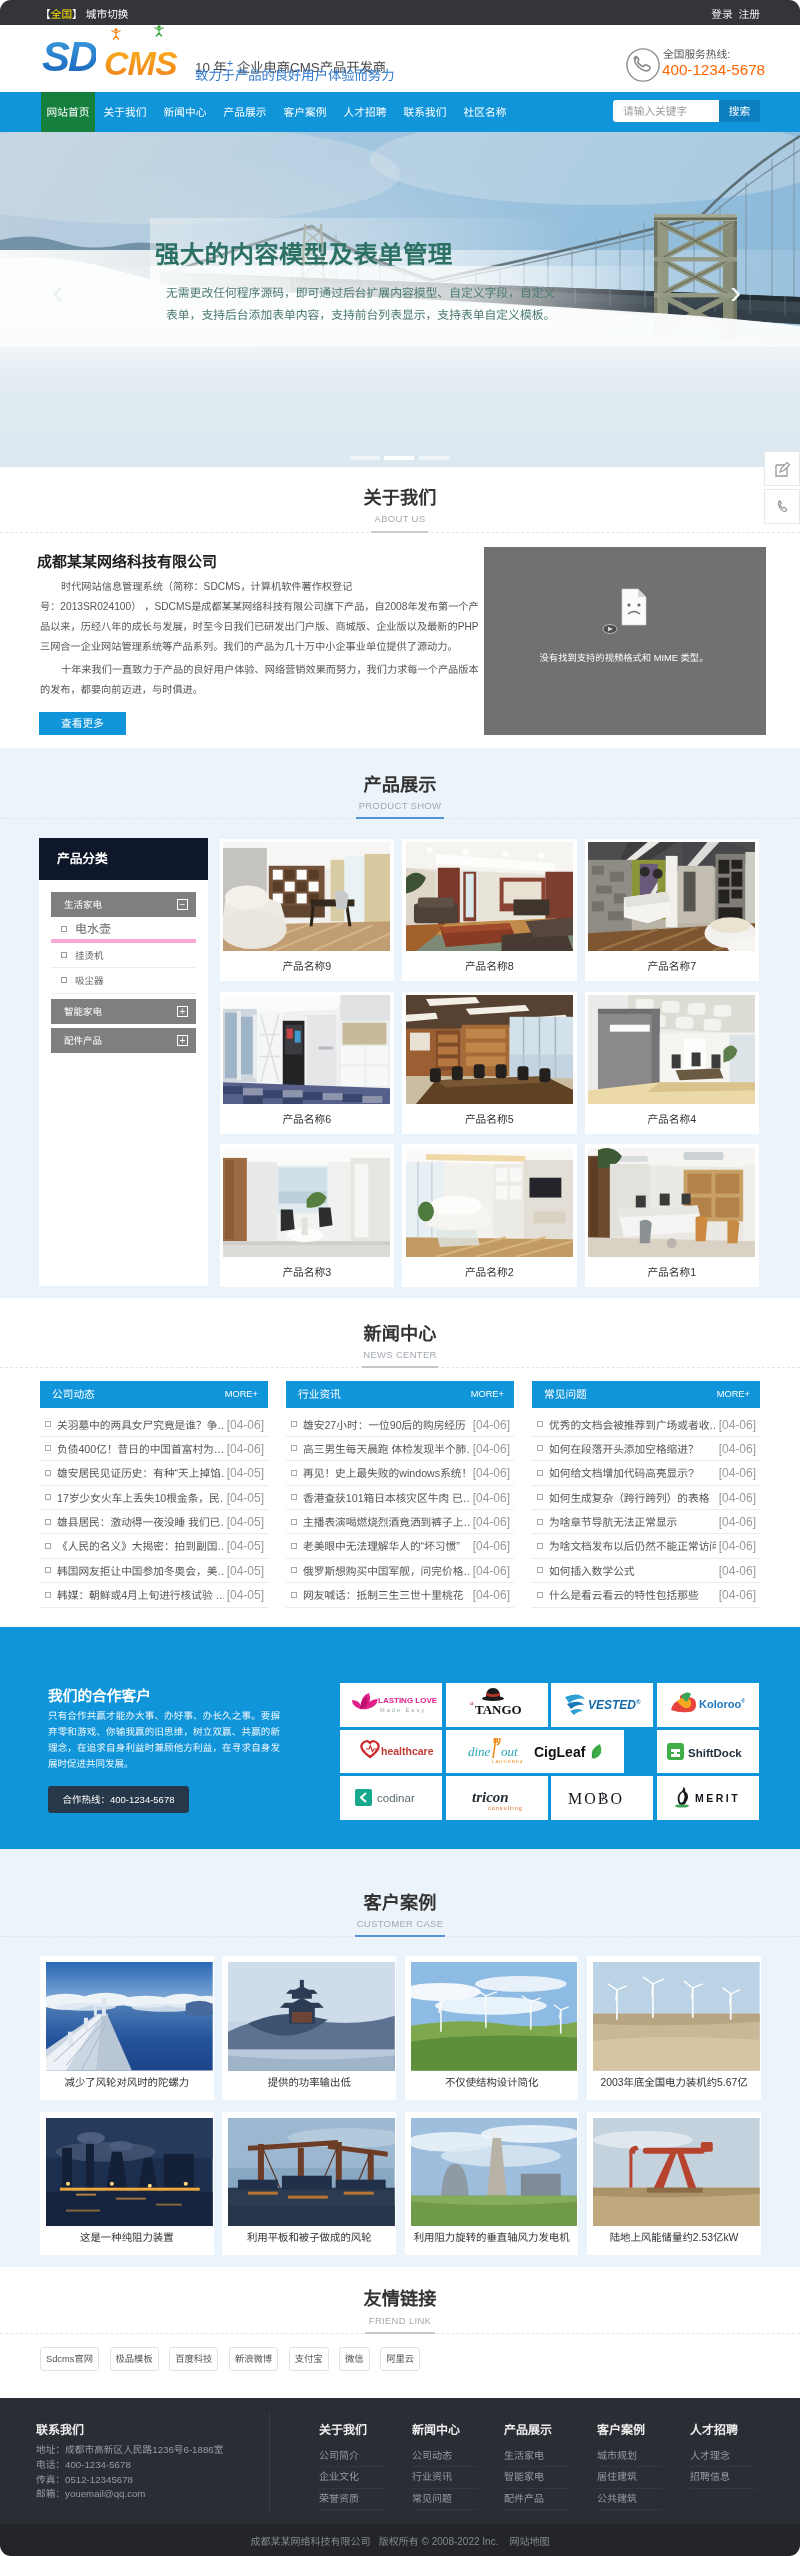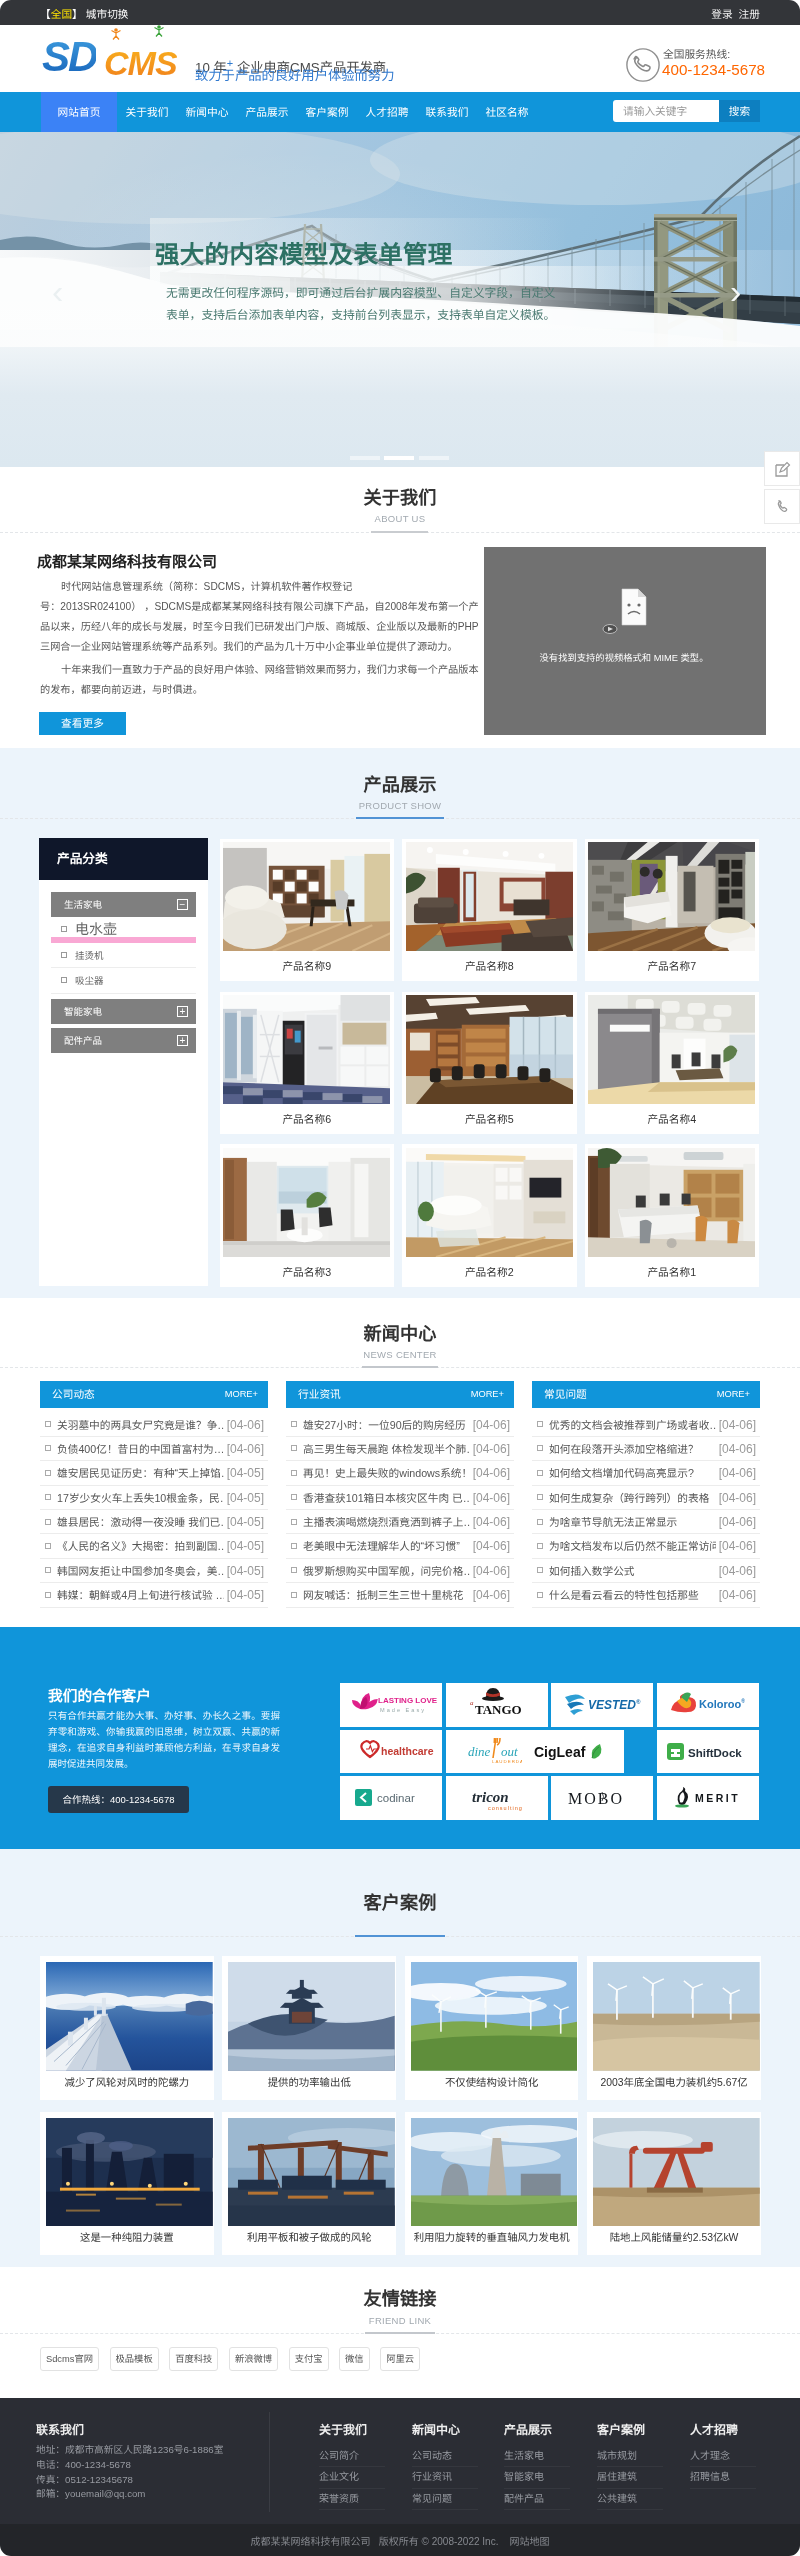--- a/index.html
+++ b/index.html
@@ -62,21 +62,21 @@
       <path d="M14 10 c-1.8 0.9 -3 2.6 -2.2 5.2 c1 3.4 3.8 7.6 7.2 9.8 c2.5 1.6 4.9 1.1 6.2 -0.7 c0.7 -1 0.45 -1.8 -0.35 -2.5 l-2.5-2 c-0.8-0.6-1.6-0.5-2.2 0.18 c-0.55 0.6-1.25 0.7-2 0.18 c-1.5-1.15-2.95-3-3.6-4.7 c-0.27-0.8 0-1.5 0.7-2 c0.9-0.55 1.1-1.35 0.6-2.2 l-1.15-2.1 c-0.55-0.9-1-1.1-2.7 0.84z" fill="none" stroke="#8a8a8a" stroke-width="1.7" transform="rotate(-14 19 19)"></path>
     </svg>
 
 <div class="abs" style="left:663px;top:46px;font-size:10.7px;color:#555;">全国服务热线:</div>
 
 <div class="abs" style="left:662px;top:61px;font-size:15.2px;color:#ff6600;">400-1234-5678</div>
 
 <div class="abs" style="left:0;top:92px;width:800px;height:40px;background:#1095da;"></div>
 
 <div class="abs" style="left:41px;top:92px;height:40px;">
-<div class="navitem" style="width:76px;background:#3b82f6;">网站首页</div>
+<div class="navitem" style="width:54px;background:#15803d;">网站首页</div>
 <div class="navitem">关于我们</div>
 <div class="navitem">新闻中心</div>
 <div class="navitem">产品展示</div>
 <div class="navitem">客户案例</div>
 <div class="navitem">人才招聘</div>
 <div class="navitem">联系我们</div>
 <div class="navitem">社区名称</div>
 </div>
 
 <div class="abs" style="left:613px;top:100px;width:106px;height:22px;background:#fff;border-radius:3px 0 0 3px;font-size:10.7px;color:#9a9a9a;line-height:22px;padding-left:10px;">请输入关键字</div>
@@ -290,21 +290,21 @@
 <div class="dotline" style="top:818px;"></div>
 
 <div class="dotseg" style="left:356px;top:817px;width:88px;background:#5193d5;"></div>
 
 <div class="abs" style="left:39px;top:838px;width:169px;height:42px;background:#0f172a;color:#fff;font-size:12.7px;font-weight:bold;line-height:42px;padding-left:18px;">产品分类</div>
 
 <div class="abs" style="left:39px;top:880px;width:169px;height:406px;background:#fff;"></div>
 
 <div class="abs" style="left:51px;top:892px;width:145px;height:25px;background:#7f7f7f;color:#fff;font-size:9.5px;line-height:25px;padding-left:13px;">生活家电<span style="position:absolute;right:8px;top:7px;width:11px;height:11px;border:1px solid #fff;font-size:10px;line-height:9px;text-align:center;">−</span></div>
 
-<div class="abs" style="left:51px;top:917px;width:145px;height:25.5px;border-bottom:6px solid #f9a8d4;font-size:14px;color:#666;line-height:25px;padding-left:24px;">电水壶<i style="position:absolute;left:10px;top:9px;width:6px;height:6px;border:1px solid #999;"></i></div>
+<div class="abs" style="left:51px;top:917px;width:145px;height:25.5px;border-bottom:4px solid #f9a8d4;font-size:12px;color:#666;line-height:25px;padding-left:24px;">电水壶<i style="position:absolute;left:10px;top:9px;width:6px;height:6px;border:1px solid #999;"></i></div>
 
 <div class="abs" style="left:51px;top:942.5px;width:145px;height:25.5px;border-bottom:1px solid #ededed;font-size:9.5px;color:#666;line-height:25px;padding-left:24px;">挂烫机<i style="position:absolute;left:10px;top:9px;width:6px;height:6px;border:1px solid #999;"></i></div>
 
 <div class="abs" style="left:51px;top:968px;width:145px;height:25.5px;border-bottom:1px solid #ededed;font-size:9.5px;color:#666;line-height:25px;padding-left:24px;">吸尘器<i style="position:absolute;left:10px;top:9px;width:6px;height:6px;border:1px solid #999;"></i></div>
 
 <div class="abs" style="left:51px;top:999px;width:145px;height:25px;background:#7f7f7f;color:#fff;font-size:9.5px;line-height:25px;padding-left:13px;">智能家电<span style="position:absolute;right:8px;top:7px;width:11px;height:11px;border:1px solid #fff;font-size:10px;line-height:9px;text-align:center;">+</span></div>
 
 <div class="abs" style="left:51px;top:1028px;width:145px;height:25px;background:#7f7f7f;color:#fff;font-size:9.5px;line-height:25px;padding-left:13px;">配件产品<span style="position:absolute;right:8px;top:7px;width:11px;height:11px;border:1px solid #fff;font-size:10px;line-height:9px;text-align:center;">+</span></div>
 
 <div class="pcard" style="left:219.5px;top:838.75px;">
@@ -821,20 +821,21 @@
 <path d="M23,26 q-2,-7 3,-10 q3,4 0,10 q-2,1 -3,0z" fill="#fff"></path>
 <ellipse cx="25" cy="30" rx="7" ry="1.6" fill="#3aa457"></ellipse>
 <text x="38" y="26" font-size="10.5" font-weight="bold" fill="#15191d" letter-spacing="2.5" font-family="Liberation Sans,sans-serif">MERIT</text>
 </svg>
 </div>
 
 <div class="abs" style="left:0;top:1849px;width:800px;height:418px;background:#ecf4fb;"></div>
 
 <div class="sec-title" style="top:1888px;">客户案例</div>
 
+<div class="sec-sub" style="top:1918px;">CUSTOMER CASE</div>
 
 <div class="dotline" style="top:1936px;"></div>
 
 <div class="dotseg" style="left:355px;top:1935px;width:90px;background:#5193d5;"></div>
 
 <div class="ccard" style="left:40px;top:1956px;">
 <svg width="166.7" height="108.5" viewBox="0 0 167 109" preserveAspectRatio="none">
 <defs>
           <linearGradient id="c1sky" x1="0" y1="0" x2="0" y2="1">
             <stop offset="0" stop-color="#2a67b4"></stop>

